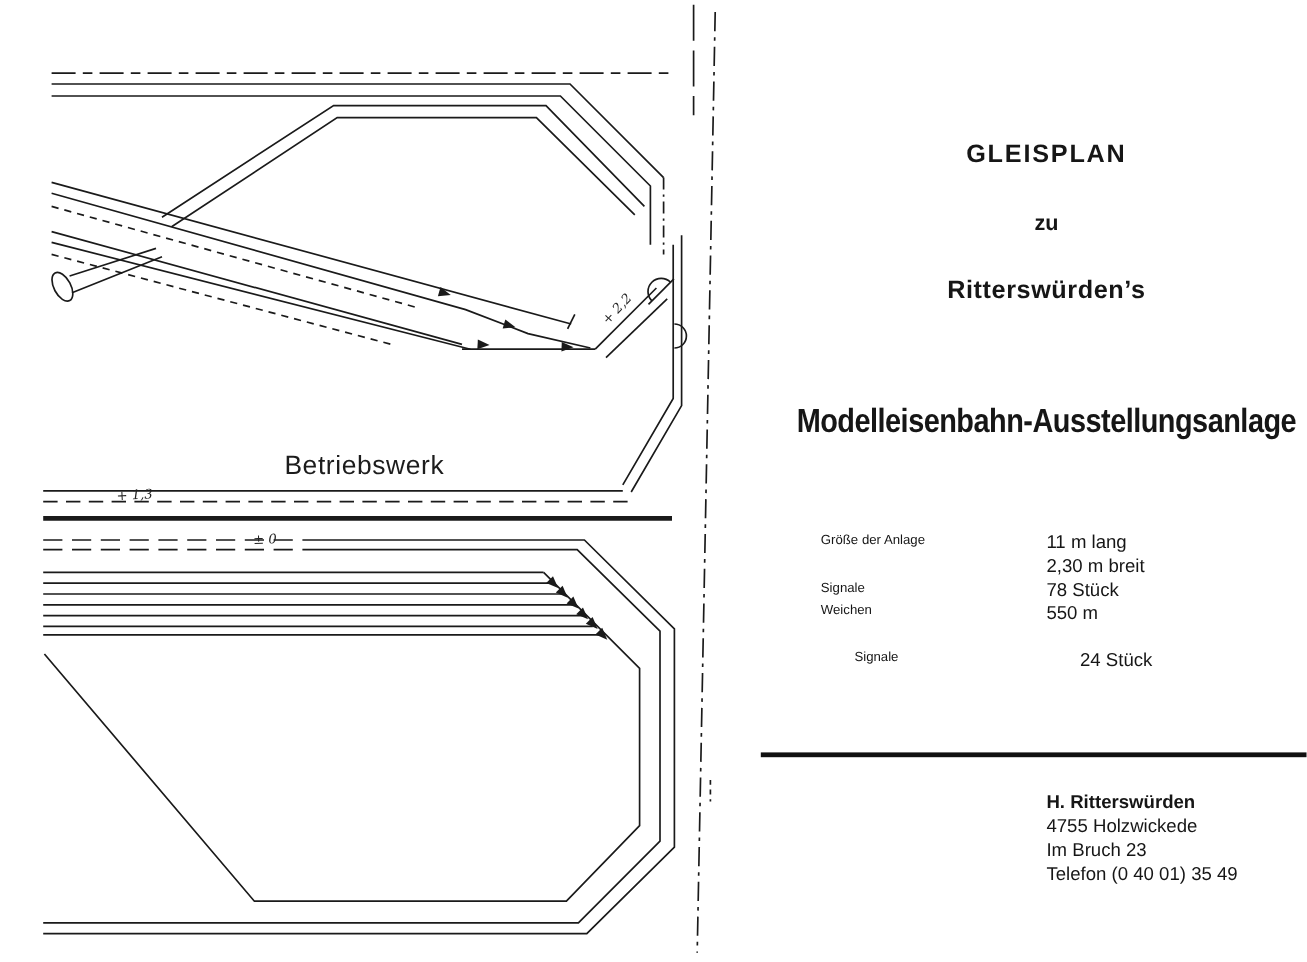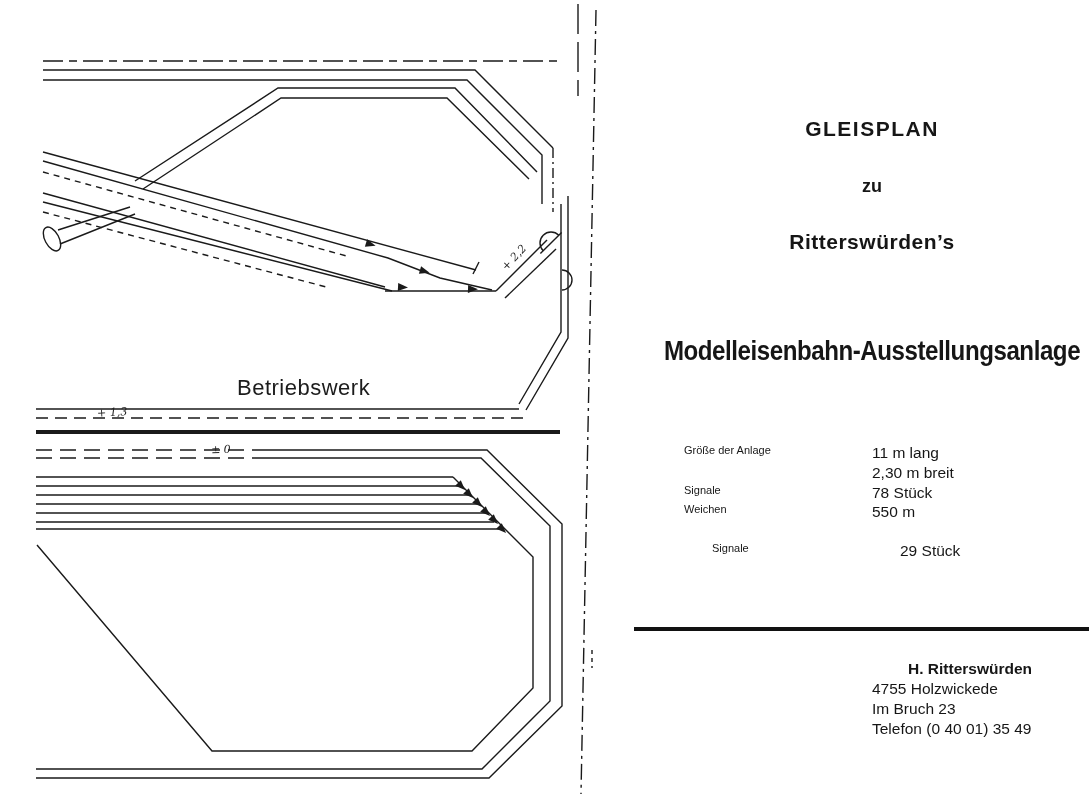--- a/index.html
+++ b/index.html
@@ -19,21 +19,21 @@
   .t-head{top:117px;font-size:21px;font-weight:700;letter-spacing:1.5px;}
   .t-zu{top:176px;font-size:18px;font-weight:700;}
   .t-owner{top:230px;font-size:21px;font-weight:700;letter-spacing:.5px;}
   .t-subject{top:335px;font-size:28px;font-weight:700;letter-spacing:-.5px;
              transform:scaleX(.86);transform-origin:50% 50%;}
   .spec-label{left:684px;font-size:11px;}
   .spec-value{left:872px;font-size:15.5px;}
   .r1{top:444px;} .r2{top:464px;text-align:right;} .r3{top:484px;} .r4{top:503px;} .r5{top:542px;margin-left:28px;}
   .divider{left:634px;top:627px;width:455px;height:4px;background:#111;}
   .addr{left:872px;font-size:15.5px;}
-  .a1{top:660px;font-weight:700;margin-left:36px;} .a2{top:680px;} .a3{top:700px;text-align:right;} .a4{top:720px;}
+  .a1{top:660px;font-weight:700;} .a2{top:680px;} .a3{top:700px;text-align:right;} .a4{top:720px;}
 </style>
 </head>
 <body>
 
 <div class="sheet">
 
   <svg class="plan" width="1089" height="802" viewBox="0 0 1089 802">
 
     <g>
       <path d="M43,61 H562" stroke-dasharray="20,6,8,6"></path>
@@ -142,21 +142,21 @@
 
   <span class="abs spec-label r1">Größe der Anlage</span>
   <span class="abs spec-value r1">11 m lang</span>
   <span class="abs spec-label r2"></span>
   <span class="abs spec-value r2">2,30 m breit</span>
   <span class="abs spec-label r3">Signale</span>
   <span class="abs spec-value r3">78 Stück</span>
   <span class="abs spec-label r4">Weichen</span>
   <span class="abs spec-value r4">550 m</span>
   <span class="abs spec-label r5">Signale</span>
-  <span class="abs spec-value r5">29 Stück</span>
+  <span class="abs spec-value r5">24 Stück</span>
 
   <div class="abs divider"></div>
 
   <div class="abs addr a1">H. Ritterswürden</div>
   <div class="abs addr a2">4755 Holzwickede</div>
   <div class="abs addr a3">Im Bruch 23</div>
   <div class="abs addr a4">Telefon (0 40 01) 35 49</div>
 
 </div>
 

